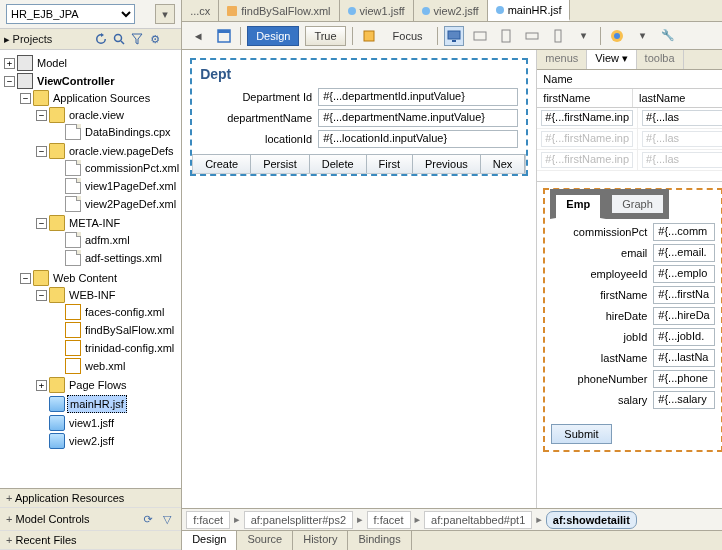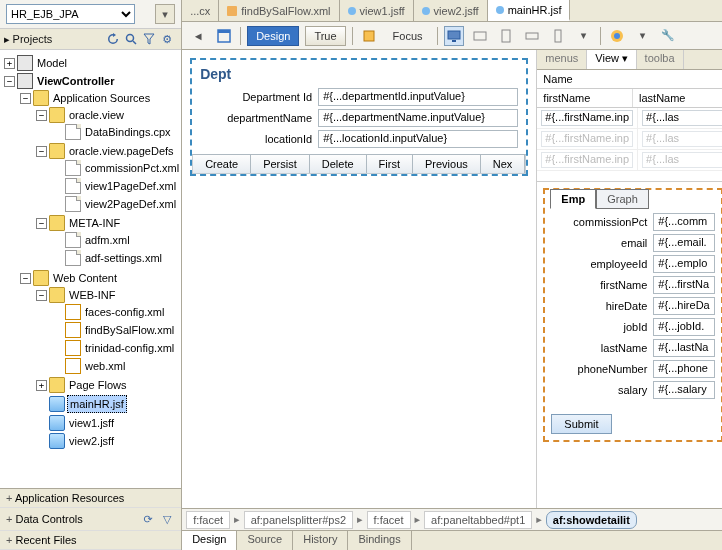--- a/index.html
+++ b/index.html
@@ -5,21 +5,21 @@
   * { box-sizing: border-box; margin: 0; padding: 0; font-family: Tahoma, Arial, sans-serif; font-size: 11px; }
   body { width: 722px; height: 550px; background: #ece9d8; display: flex; overflow: hidden; }
   
   .left-panel { width: 258px; height: 550px; border-right: 1px solid #aca899; display: flex; flex-direction: column; background:#f4f3ee; }
   .lp-tabs { display: flex; height: 22px; background:#ece9d8; border-bottom:1px solid #aca899;}
   .lp-tab { padding: 3px 10px; border-right:1px solid #aca899; color:#555; cursor:pointer;}
   .lp-tab.active { background:#fff; color:#000; border-bottom:1px solid #fff; position:relative; top:1px;}
   .lp-dropdown { display:flex; align-items:center; padding:4px 6px; gap:20px; }
   .lp-dropdown select { flex:1; font-size:11px; height:20px; background:#fff; border:1px solid #7f9db9;}
   .sq-btn { width:20px; height:20px; border:1px solid #aca899; background:#ece9d8; display:flex; align-items:center; justify-content:center; cursor:pointer; color:#555;}
-  .section-header { display:flex; align-items:center; justify-content:space-between; padding:2px 6px 2px 4px; border-top:1px solid #ccc; border-bottom:1px solid #ccc; background:#ece9d8; }
+  .section-header { display:flex; align-items:center; justify-content:space-between; padding:2px 18px 2px 4px; border-top:1px solid #ccc; border-bottom:1px solid #ccc; background:#ece9d8; }
   .section-header .title { font-weight: normal; color:#111;}
   .section-header .tools { display:flex; gap:2px;}
   .tool-icn { width:16px; height:16px; display:inline-flex; align-items:center; justify-content:center; color:#3a66a7; cursor:pointer;}
   .tree { flex:1; overflow:auto; background:#fff; padding:4px 0; }
   .tree ul { list-style:none; padding-left:16px;}
   .tree > ul { padding-left:4px;}
   .tree li { white-space:nowrap; line-height:16px; padding:1px 0;}
   .tree .row { display:flex; align-items:center; gap:2px;}
   .tog { width:11px; height:11px; border:1px solid #808080; display:inline-flex; align-items:center; justify-content:center; font-size:9px; line-height:9px; color:#000; background:#fff; cursor:pointer; font-family:monospace;}
   .tog.blank { border:none; background:transparent;}
@@ -66,21 +66,21 @@
   .thdr { display:flex; border-bottom:1px solid #ccc;}
   .thdr .c { flex:1; padding:3px 6px; border-right:1px solid #ddd; background:#fff; font-weight:normal; color:#000;}
   .thdr .full { flex:2; }
   .trow { display:flex; border-bottom:1px solid #eee;}
   .trow .c { flex:1; padding:2px 4px; border-right:1px solid #eee;}
   .trow .c .cell { border:1px solid #ced5db; height:16px; padding:0 3px; color:#000; overflow:hidden; white-space:nowrap; text-overflow:ellipsis;}
   .trow.dim .c .cell { color:#bbb; border-color:#e2e6ea;}
   .emp-area { flex:1; padding:6px; background:#fff;}
   .emp-box { border:2px dashed #d88b2f; padding:0 6px 6px 6px;}
   .emp-tabs { display:flex; gap:0; margin:-1px 0 4px -1px;}
-  .emp-tab { padding:3px 10px; border:1px solid #737373; background:#f0f2f5; color:#555; cursor:pointer;}
+  .emp-tab { padding:3px 10px; border:6px solid #737373; background:#f0f2f5; color:#555; cursor:pointer;}
   .emp-tab.active { background:#fff; border-bottom:1px solid #fff; font-weight:bold; color:#000;}
   .emp-box .field-row .flabel { flex:0 0 96px;}
   .emp-box .submit { margin-top:12px; padding:3px 12px; border:1px solid #7f9db9; background:linear-gradient(#eaf2fb,#cfe2f6); display:inline-block; cursor:pointer;}
   .breadcrumb { height:22px; border-top:1px solid #aca899; display:flex; align-items:center; padding:0 4px; gap:4px; background:#f4f3ee; font-size:10px; color:#555;}
   .breadcrumb .bc { padding:2px 6px; border:1px solid #ccc; background:#fff; white-space:nowrap;}
   .breadcrumb .bc.active { background:#e0ecf8; border-color:#7f9db9; color:#000; font-weight:bold;border-radius:7px;}
   .breadcrumb .sep { color:#777;}
   .bottom-tabs { height:20px; display:flex; border-top:1px solid #aca899; background:#ece9d8;}
   .bottom-tabs .bt { padding:2px 10px; border-right:1px solid #aca899; cursor:pointer; color:#555;}
   .bottom-tabs .bt.active { background:#fff; color:#000;}
@@ -288,21 +288,21 @@
           </li>
         </ul>
       </li>
     </ul>
   </div>
   <div class="accordion">
     <div class="item">
         <span class="title">Application Resources</span>
       </div>
     <div class="item">
-        <span class="title">Data Controls</span>
+        <span class="title">Model Controls</span>
       <span class="tools">
         <span class="tool-icn">⟳</span>
         <span class="tool-icn">▽</span>
       </span>
     </div>
     <div class="item">
         <span class="title">Recent Files</span>
       </div>
   </div>
 </div>

